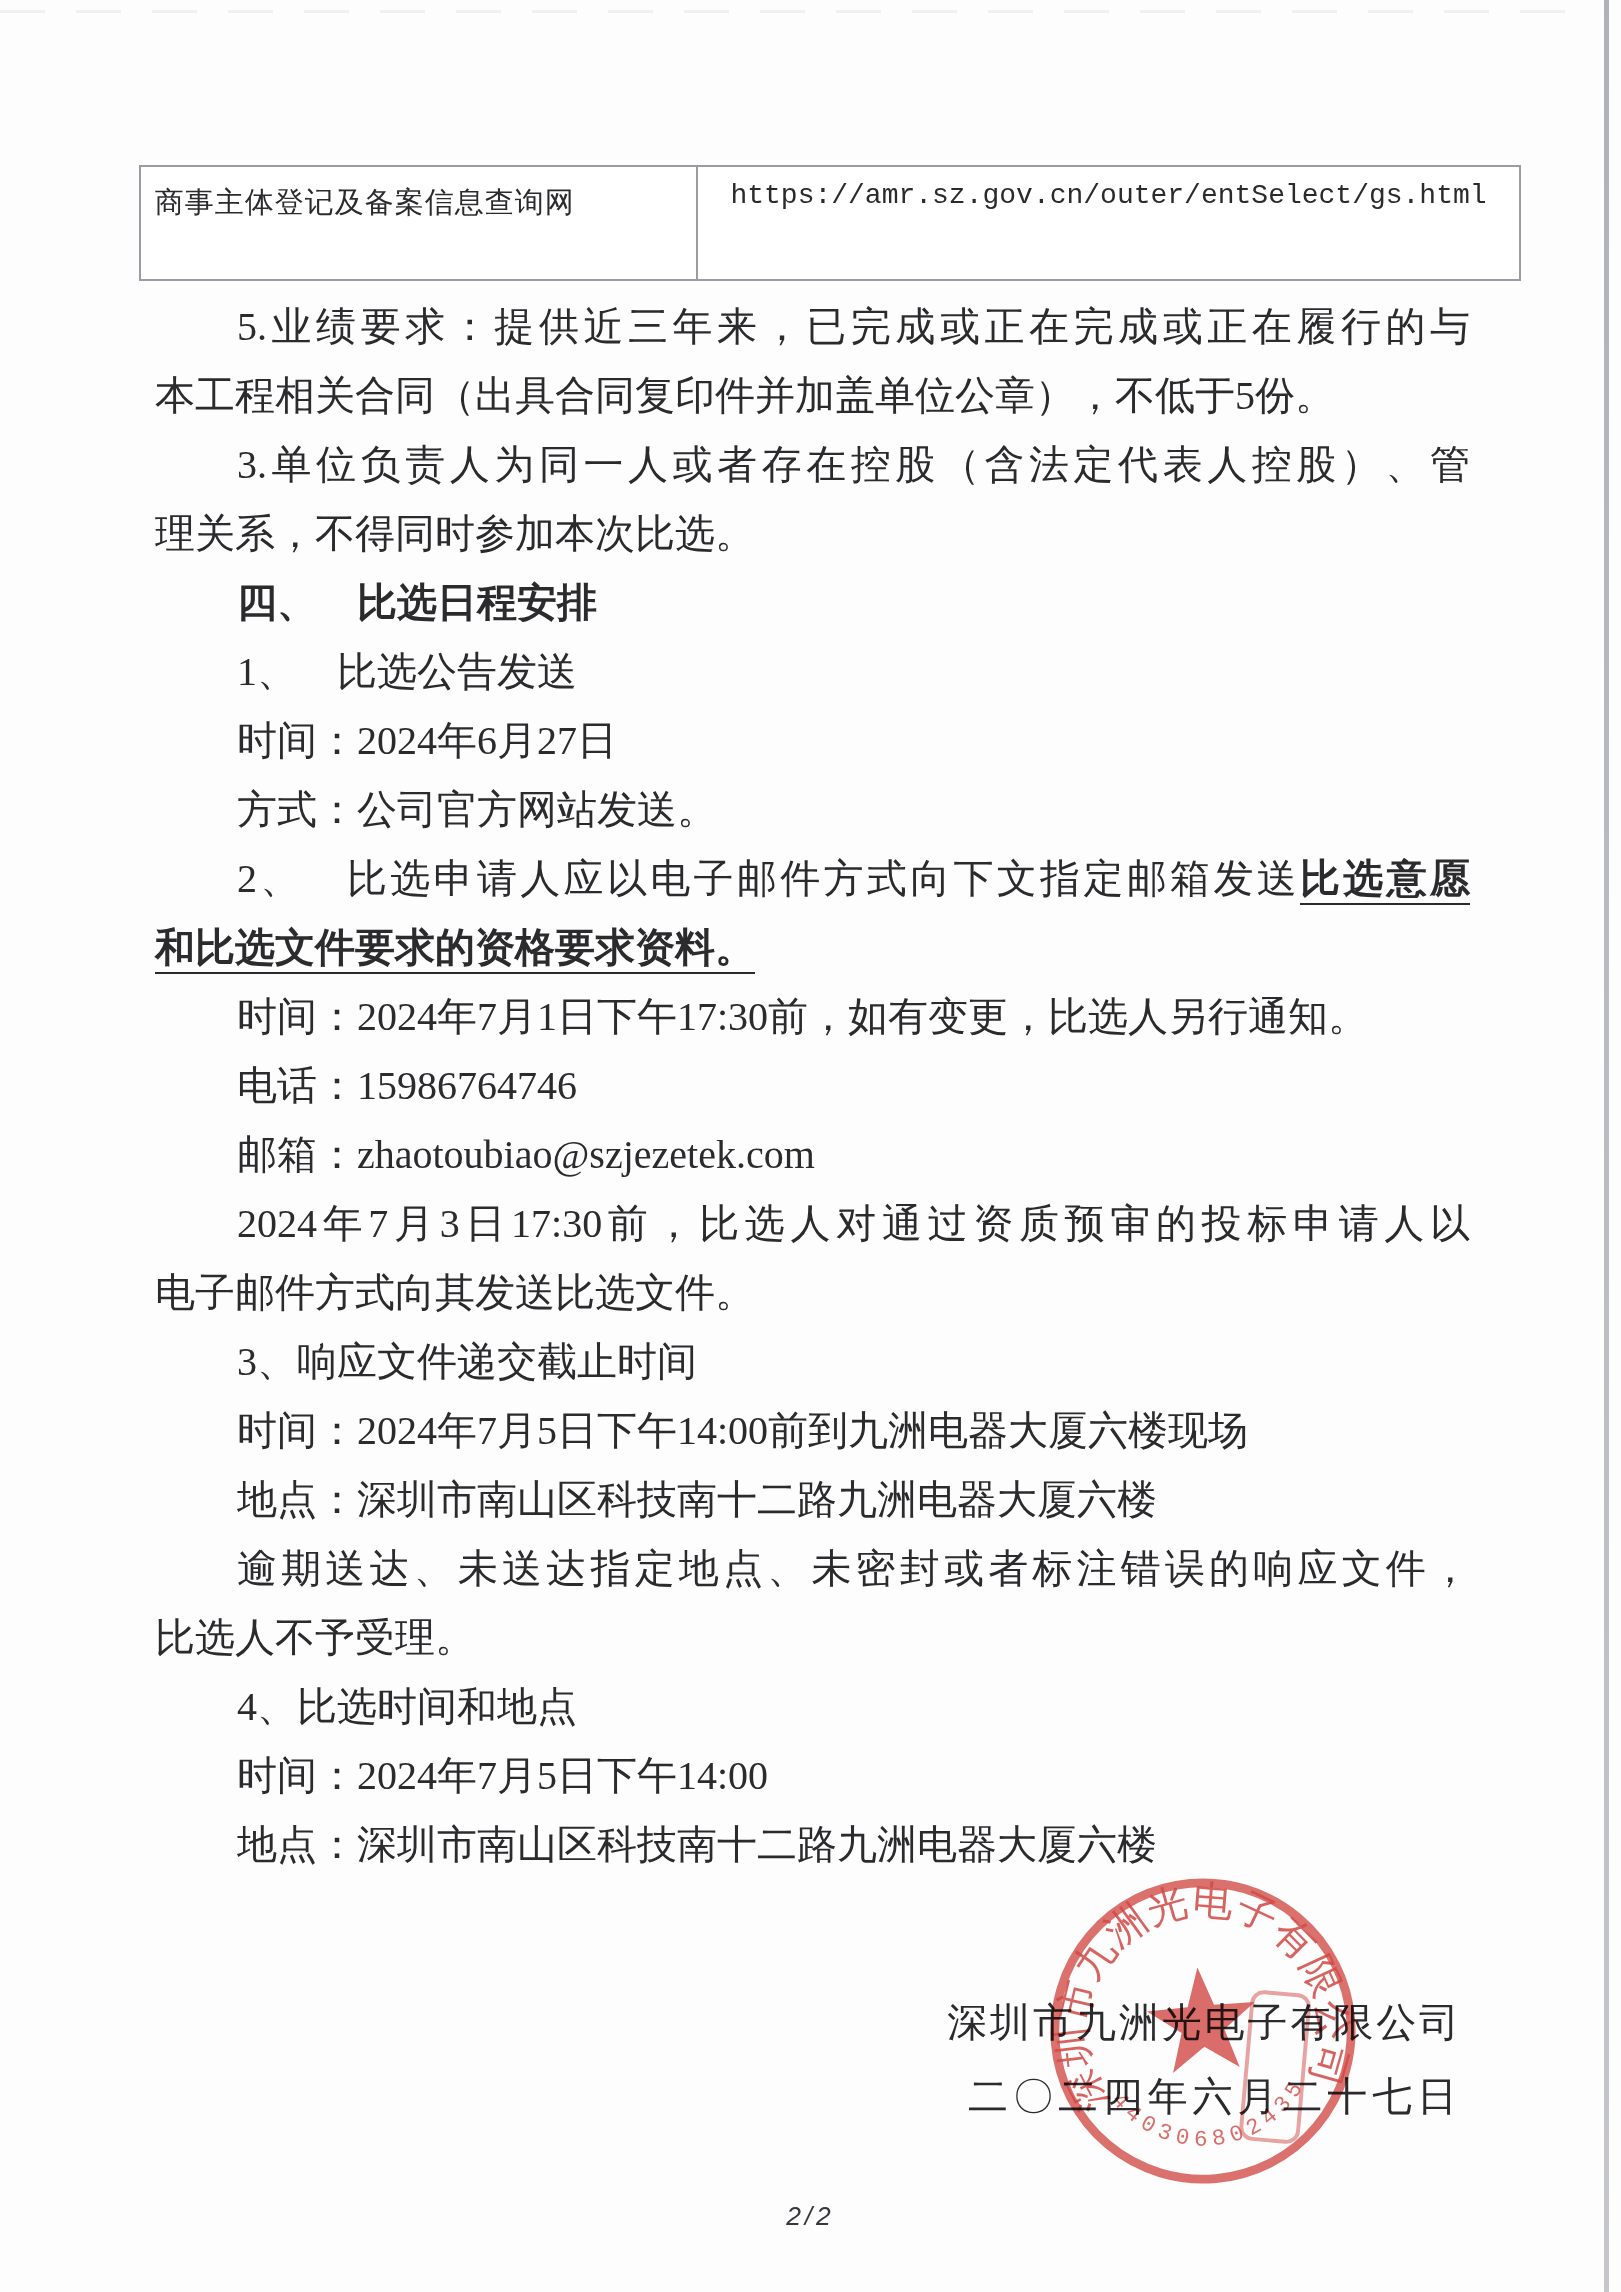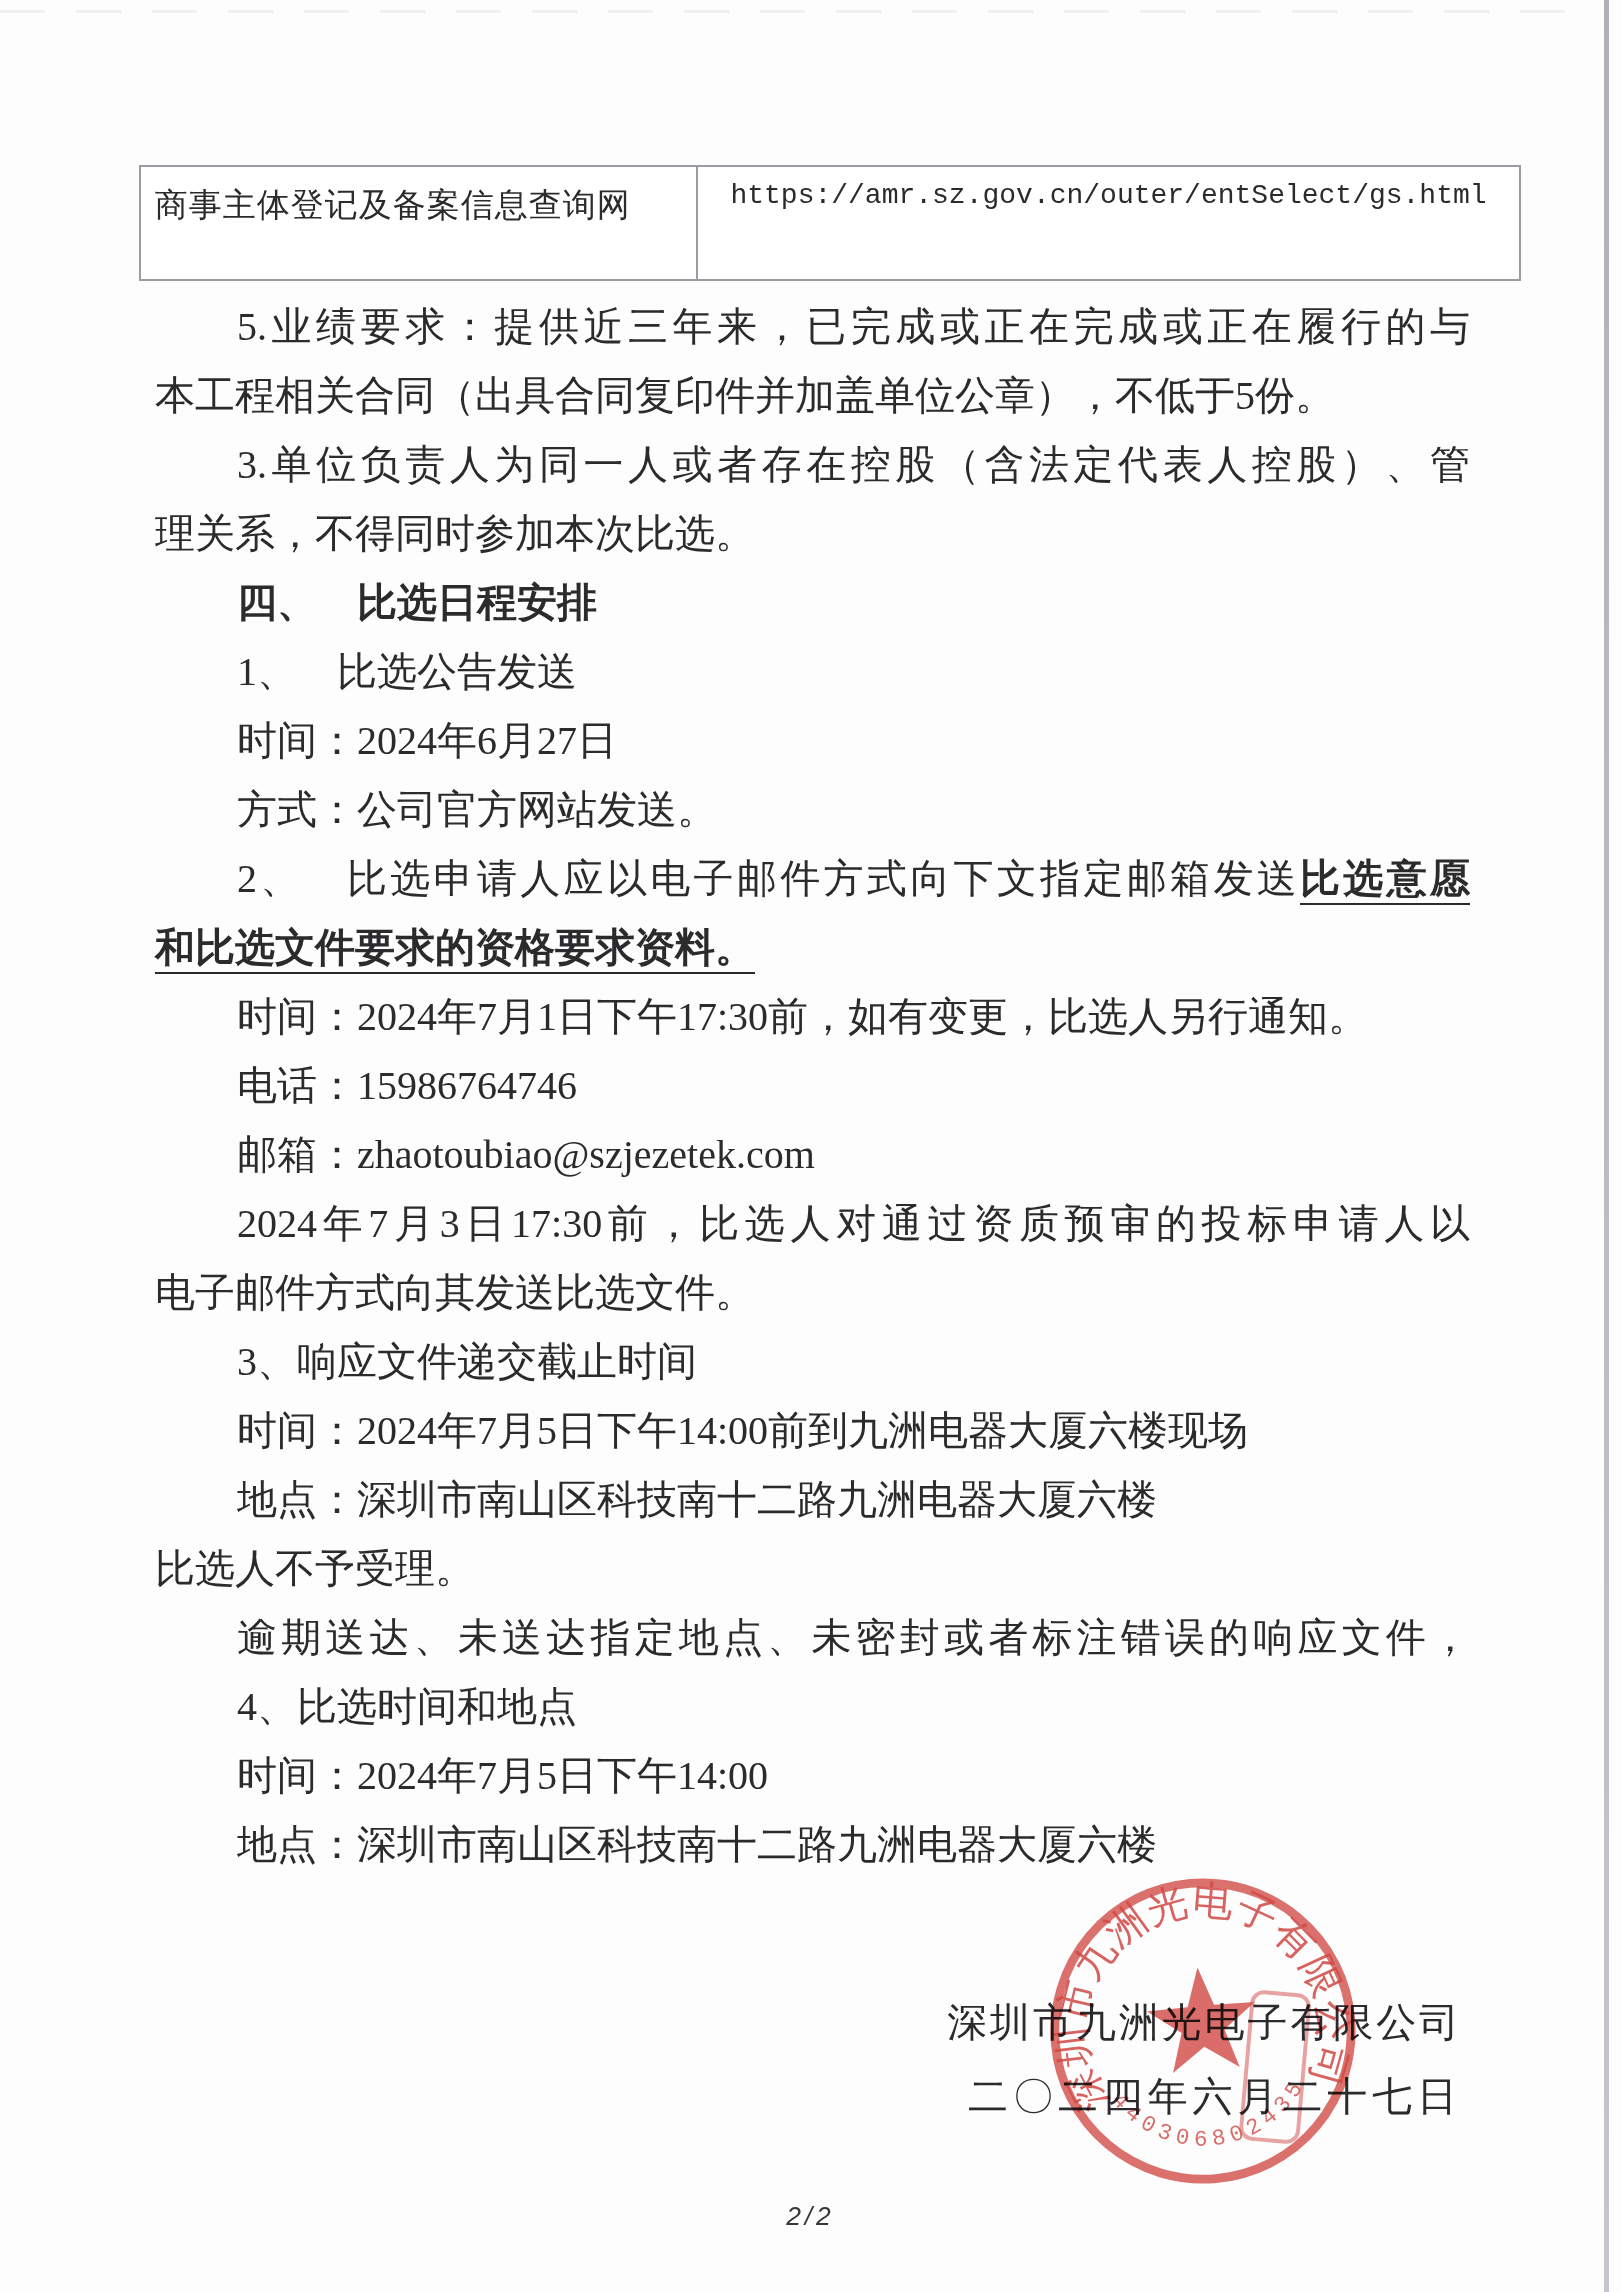--- a/index.html
+++ b/index.html
@@ -16,21 +16,21 @@
     position:absolute; top:9.8px; left:0; width:1568px; height:2.9px;
     background:repeating-linear-gradient(90deg,#e4e4ea 0 45px,transparent 45px 76px);
     opacity:.5;
   }
   .info-table {
     position:absolute; left:139px; top:165px; width:1382px; height:116px;
     border:2px solid #9b9ba3; box-sizing:border-box; display:flex; background:#fff;
   }
   .cell-label {
     width:557px; border-right:2px solid #9b9ba3; box-sizing:border-box;
-    font-size:33px; letter-spacing:1px; padding:15.7px 0 0 13.7px; white-space:nowrap;
+    font-size:29px; letter-spacing:1px; padding:15.7px 0 0 13.7px; white-space:nowrap;
   }
   .cell-value {
     flex:1; font-family:"Liberation Mono","DejaVu Sans Mono",monospace;
     font-size:28px; padding-top:13px; text-align:center; white-space:nowrap;
   }
   .doc-body {
     position:absolute; left:155px; top:292px; width:1315px;
     font-size:40px;
   }
   .line { height:69px; line-height:69px; white-space:nowrap; }
@@ -87,22 +87,22 @@
       <div class="line indent fill"><span class="seg">2、　比选申请人应以电子邮件方式向下文指定邮箱发送</span><span class="seg b u">比选意愿</span></div>
       <div class="line"><span class="seg b u">和比选文件要求的资格要求资料。</span></div>
       <div class="line indent"><span class="seg">时间：2024年7月1日下午17:30前，如有变更，比选人另行通知。</span></div>
       <div class="line indent"><span class="seg">电话：15986764746</span></div>
       <div class="line indent"><span class="seg">邮箱：zhaotoubiao@szjezetek.com</span></div>
       <div class="line indent fill"><span class="seg">2024年7月3日17:30前，比选人对通过资质预审的投标申请人以</span></div>
       <div class="line"><span class="seg">电子邮件方式向其发送比选文件。</span></div>
       <div class="line indent"><span class="seg">3、响应文件递交截止时间</span></div>
       <div class="line indent"><span class="seg">时间：2024年7月5日下午14:00前到九洲电器大厦六楼现场</span></div>
       <div class="line indent"><span class="seg">地点：深圳市南山区科技南十二路九洲电器大厦六楼</span></div>
+      <div class="line indent fill"><span class="seg">逾期送达、未送达指定地点、未密封或者标注错误的响应文件，</span></div>
       <div class="line"><span class="seg">比选人不予受理。</span></div>
-      <div class="line indent fill"><span class="seg">逾期送达、未送达指定地点、未密封或者标注错误的响应文件，</span></div>
       <div class="line indent"><span class="seg">4、比选时间和地点</span></div>
       <div class="line indent"><span class="seg">时间：2024年7月5日下午14:00</span></div>
       <div class="line indent"><span class="seg">地点：深圳市南山区科技南十二路九洲电器大厦六楼</span></div>
     </div>
 
   <div class="signature">
     <div class="company">深圳市九洲光电子有限公司</div>
     <div class="date">二〇二四年六月二十七日</div>
   </div>
 

